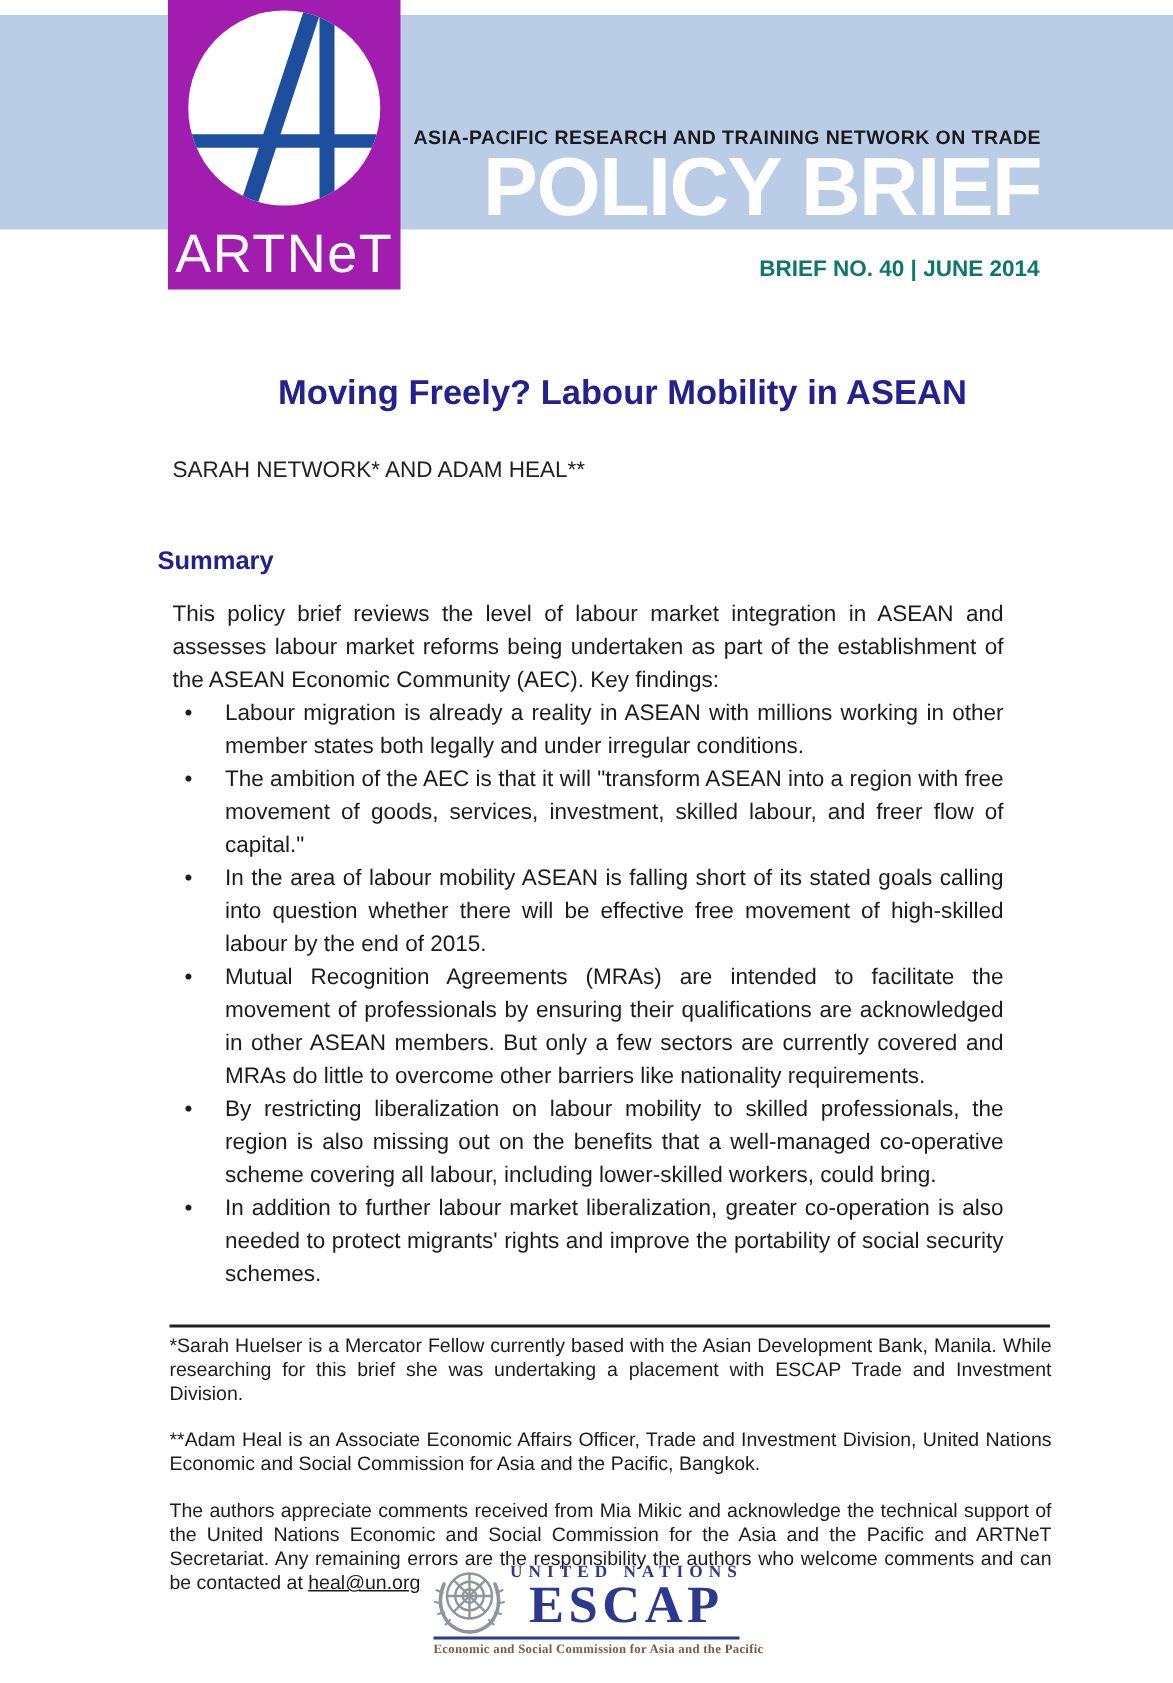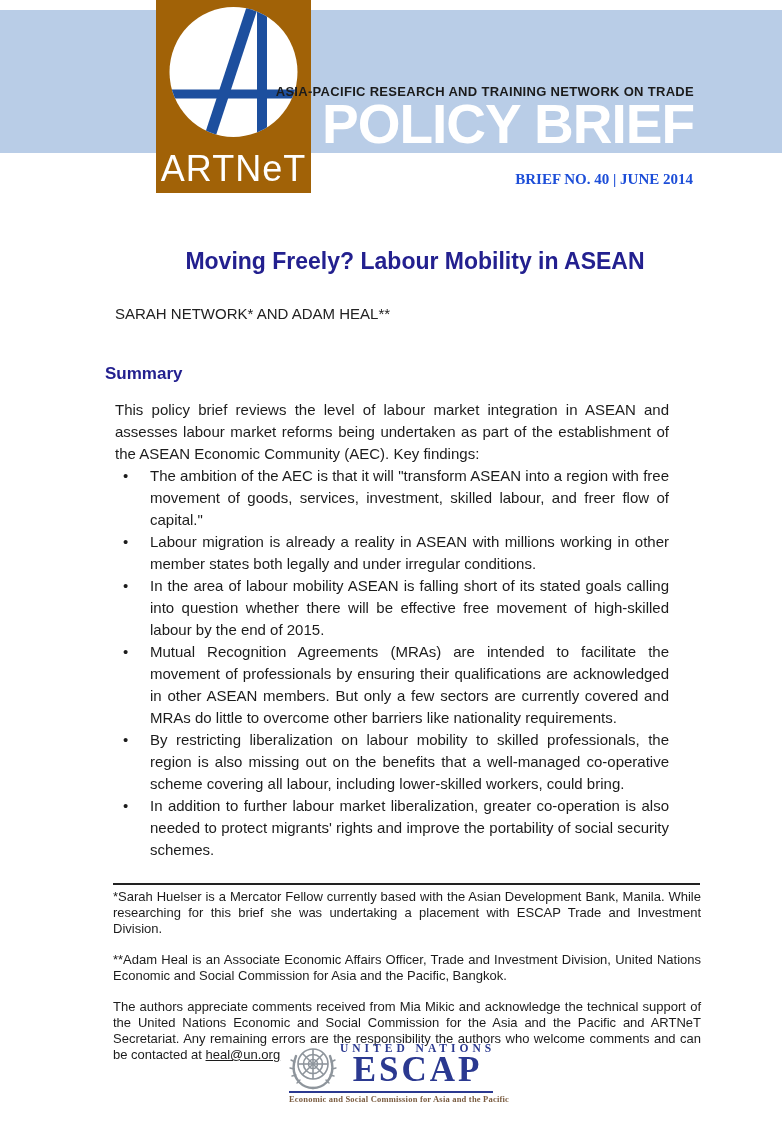--- a/index.html
+++ b/index.html
@@ -11,41 +11,41 @@
     font-family:"Liberation Sans", sans-serif;
     color:#1c1c1c;
   }
   
   .band{
     position:absolute;left:0;top:10px;width:782px;height:143px;
     background:#b9cde7;
   }
   .artnet-logo{
     position:absolute;left:112px;top:0;width:155px;height:193px;
-    background:#a16207;z-index:3;margin-left:44px;
+    background:#a21caf;z-index:3;
   }
   .artnet-logo svg{display:block;}
   .artnet-word{
     position:absolute;left:0;right:0;bottom:6px;
     text-align:center;color:#ffffff;
     font-size:36px;line-height:1;font-weight:400;letter-spacing:1px;
   }
   .network-line{
     position:absolute;right:88px;top:84px;z-index:4;
     font-size:13px;font-weight:700;letter-spacing:0.3px;
     color:#1b1b1b;white-space:nowrap;
   }
   .policy-brief{
     position:absolute;right:88px;top:97px;z-index:4;
     font-size:55px;line-height:1;font-weight:600;letter-spacing:-1px;
     color:#ffffff;white-space:nowrap;
   }
   .issue-line{
     position:absolute;right:89px;top:171px;z-index:4;
-    font-size:15px;font-weight:700;color:#1d4ed8;white-space:nowrap;font-family:Liberation Serif, serif;
+    font-size:15px;font-weight:700;color:#0f766e;white-space:nowrap;
   }
   
   .doc-title{
     position:absolute;left:115px;top:248px;width:600px;
     font-size:23px;line-height:1.2;font-weight:700;color:#23208f;margin:0;text-align:center;
   }
   .authors{
     position:absolute;left:115px;top:305px;width:600px;
     font-size:15px;color:#222222;
   }
@@ -129,22 +129,22 @@
   <div class="policy-brief">POLICY BRIEF</div>
   <div class="issue-line">BRIEF NO. 40 | JUNE 2014</div>
 
   <h1 class="doc-title">Moving Freely? Labour Mobility in ASEAN</h1>
   <div class="authors">SARAH NETWORK* AND ADAM HEAL**</div>
   <h2 class="section-heading">Summary</h2>
 
   <div class="body-block">
     <p>This policy brief reviews the level of labour market integration in ASEAN and assesses labour market reforms being undertaken as part of the establishment of the ASEAN Economic Community (AEC). Key findings:</p>
     <ul class="bullet-list">
+      <li>Labour migration is already a reality in ASEAN with millions working in other member states both legally and under irregular conditions.</li>
       <li>The ambition of the AEC is that it will "transform ASEAN into a region with free movement of goods, services, investment, skilled labour, and freer flow of capital."</li>
-      <li>Labour migration is already a reality in ASEAN with millions working in other member states both legally and under irregular conditions.</li>
       <li>In the area of labour mobility ASEAN is falling short of its stated goals calling into question whether there will be effective free movement of high-skilled labour by the end of 2015.</li>
       <li>Mutual Recognition Agreements (MRAs) are intended to facilitate the movement of professionals by ensuring their qualifications are acknowledged in other ASEAN members. But only a few sectors are currently covered and MRAs do little to overcome other barriers like nationality requirements.</li>
       <li>By restricting liberalization on labour mobility to skilled professionals, the region is also missing out on the benefits that a well-managed co-operative scheme covering all labour, including lower-skilled workers, could bring.</li>
       <li>In addition to further labour market liberalization, greater co-operation is also needed to protect migrants' rights and improve the portability of social security schemes.</li>
     </ul>
   </div>
 
   <div class="foot-rule"></div>
   <div class="footnotes">
     <p>*Sarah Huelser is a Mercator Fellow currently based with the Asian Development Bank, Manila. While researching for this brief she was undertaking a placement with ESCAP Trade and Investment Division.</p>

